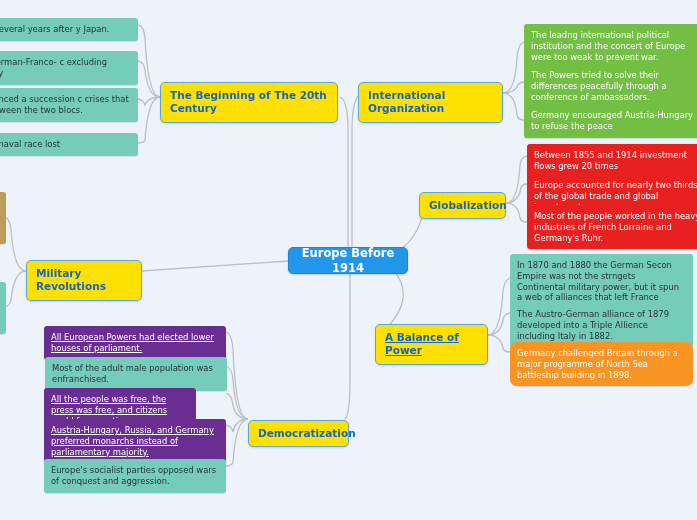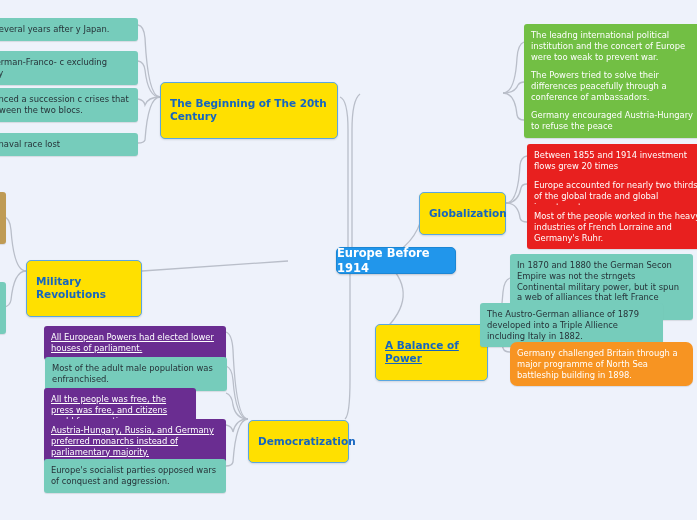--- a/index.html
+++ b/index.html
@@ -37,33 +37,32 @@
   .n-root {
     background: #2196eb;
     border: 1px solid #1b86d4;
     border-radius: 5px;
     color: #ffffff;
     font-weight: bold;
     font-size: 11.5px;
     display: flex;
     align-items: center;
     justify-content: center;
-    text-align: left;
+    text-align: center;
     box-shadow: 0 1px 2px rgba(0,0,0,0.18);
-    margin-left: 48px;
   }
   
   .n-branch {
     background: #ffe000;
     border: 1.5px solid #5aa6e0;
     border-radius: 5px;
     color: #1565c0;
     font-weight: bold;
     font-size: 10.5px;
-    padding: 14px 9px;
+    padding: 6px 9px;
     box-shadow: 0 1px 2px rgba(0,0,0,0.12);
   }
   
   .n-leaf {
     font-size: 8.4px;
     padding: 6px 7px;
     border-radius: 3px;
     box-shadow: 0 1px 1px rgba(0,0,0,0.10);
   }
   .c-green  { background: #72bf44; color: #ffffff; }
@@ -117,20 +116,23 @@
   </svg>
 
   <div class="node n-root" style="left:288px; top:247px; width:120px; height:27px;">
     <span>Europe Before 1914</span>
   </div>
 
   <div class="node n-branch" style="left:160px; top:82px; width:178px;">
     <span>The Beginning of The 20th Century</span>
   </div>
 
+  <div class="node n-branch" style="left:358px; top:82px; width:145px;">
+    <span>International Organization</span>
+  </div>
 
   <div class="node n-branch" style="left:419px; top:192px; width:87px;">
     <span>Globalization</span>
   </div>
 
   <div class="node n-branch" style="left:375px; top:324px; width:113px;text-decoration:underline;">
     <span>A Balance of Power</span>
   </div>
 
   <div class="node n-branch" style="left:248px; top:420px; width:101px;">
@@ -170,21 +172,21 @@
   <div class="node n-leaf c-red" style="left:527px; top:174px; width:184px;">
     <span>Europe accounted for nearly two thirds of the global trade and global investment.</span>
   </div>
   <div class="node n-leaf c-red" style="left:527px; top:205px; width:184px;">
     <span>Most of the people worked in the heavy industries of French Lorraine and Germany's Ruhr.</span>
   </div>
 
   <div class="node n-leaf c-teal" style="left:510px; top:254px; width:183px;">
     <span>In 1870 and 1880 the German Secon Empire was not the strngets Continental military power, but it spun a web of alliances that left France resentful of its defeat.</span>
   </div>
-  <div class="node n-leaf c-teal" style="left:480px; top:303px; width:183px;">
+  <div class="node n-leaf c-teal" style="left:510px; top:303px; width:183px;">
     <span>The Austro-German alliance of 1879 developed into a Triple Allience including Italy in 1882.</span>
   </div>
   <div class="node n-leaf c-orange" style="left:510px; top:342px; width:183px;">
     <span>Germany challenged Britain through a major programme of North Sea battleship building in 1898.</span>
   </div>
 
   <div class="node n-leaf c-purple" style="left:44px; top:326px; width:182px;">
     <span>All European Powers had elected lower houses of parliament.</span>
   </div>
   <div class="node n-leaf c-teal" style="left:45px; top:357px; width:182px;">

